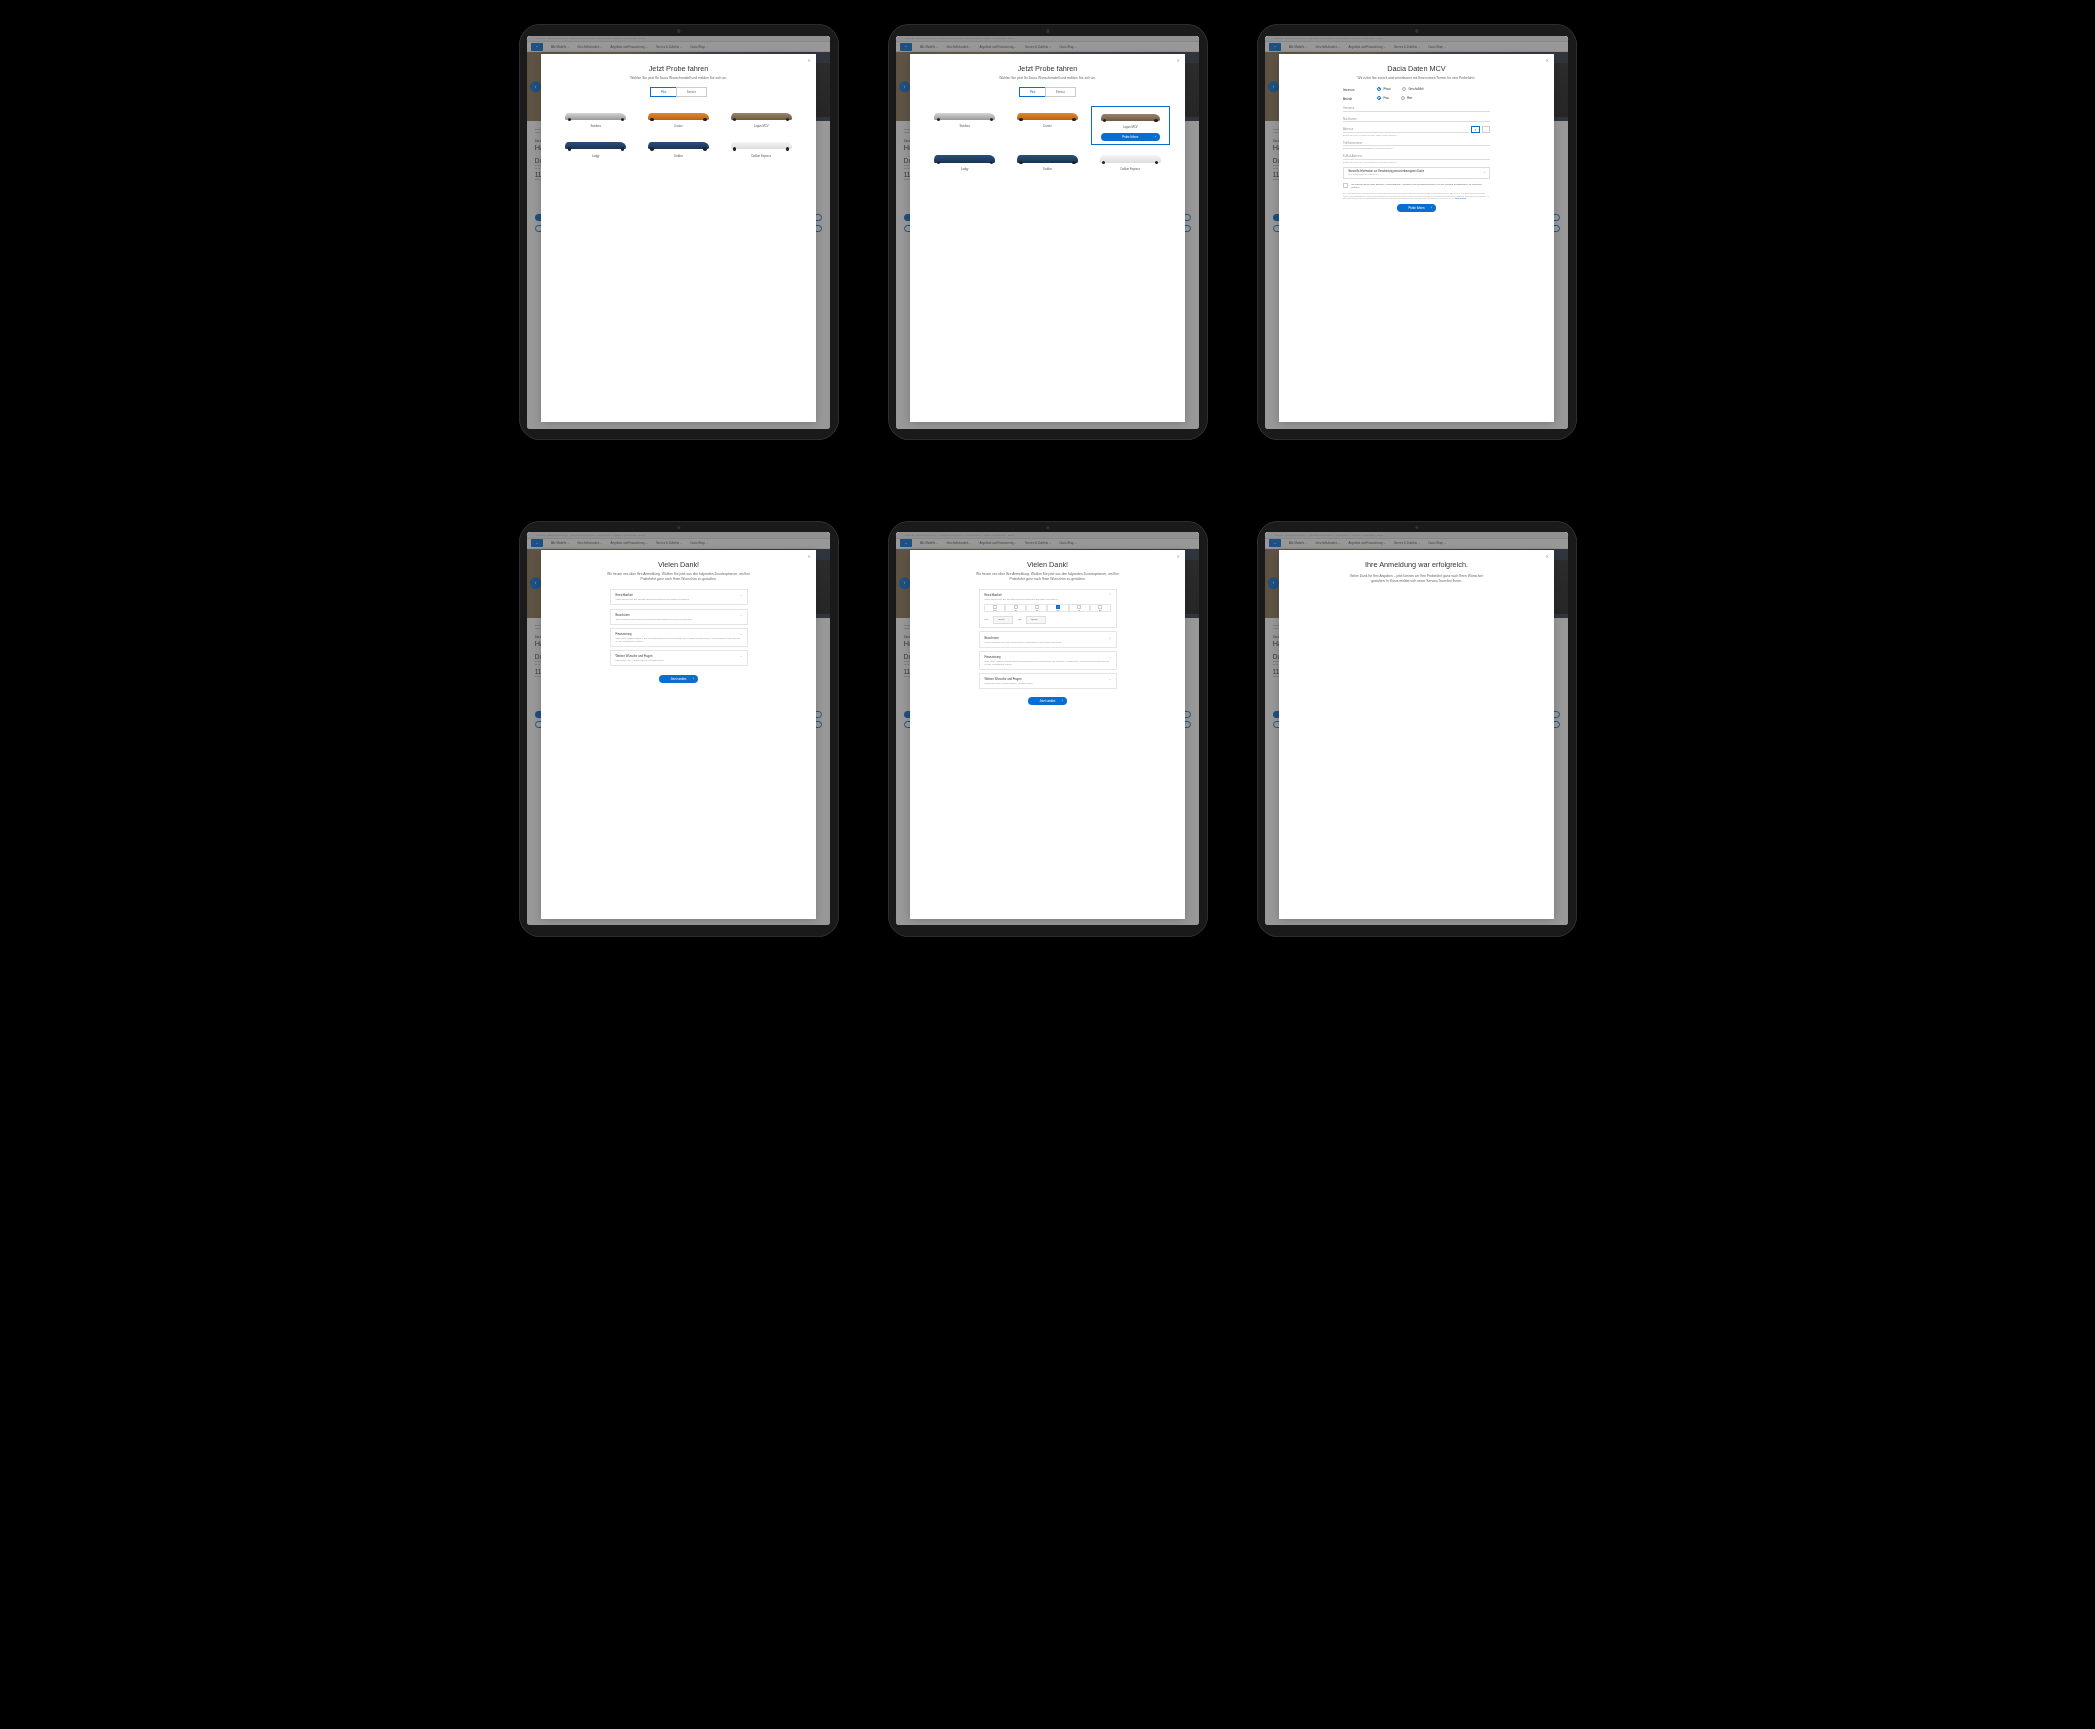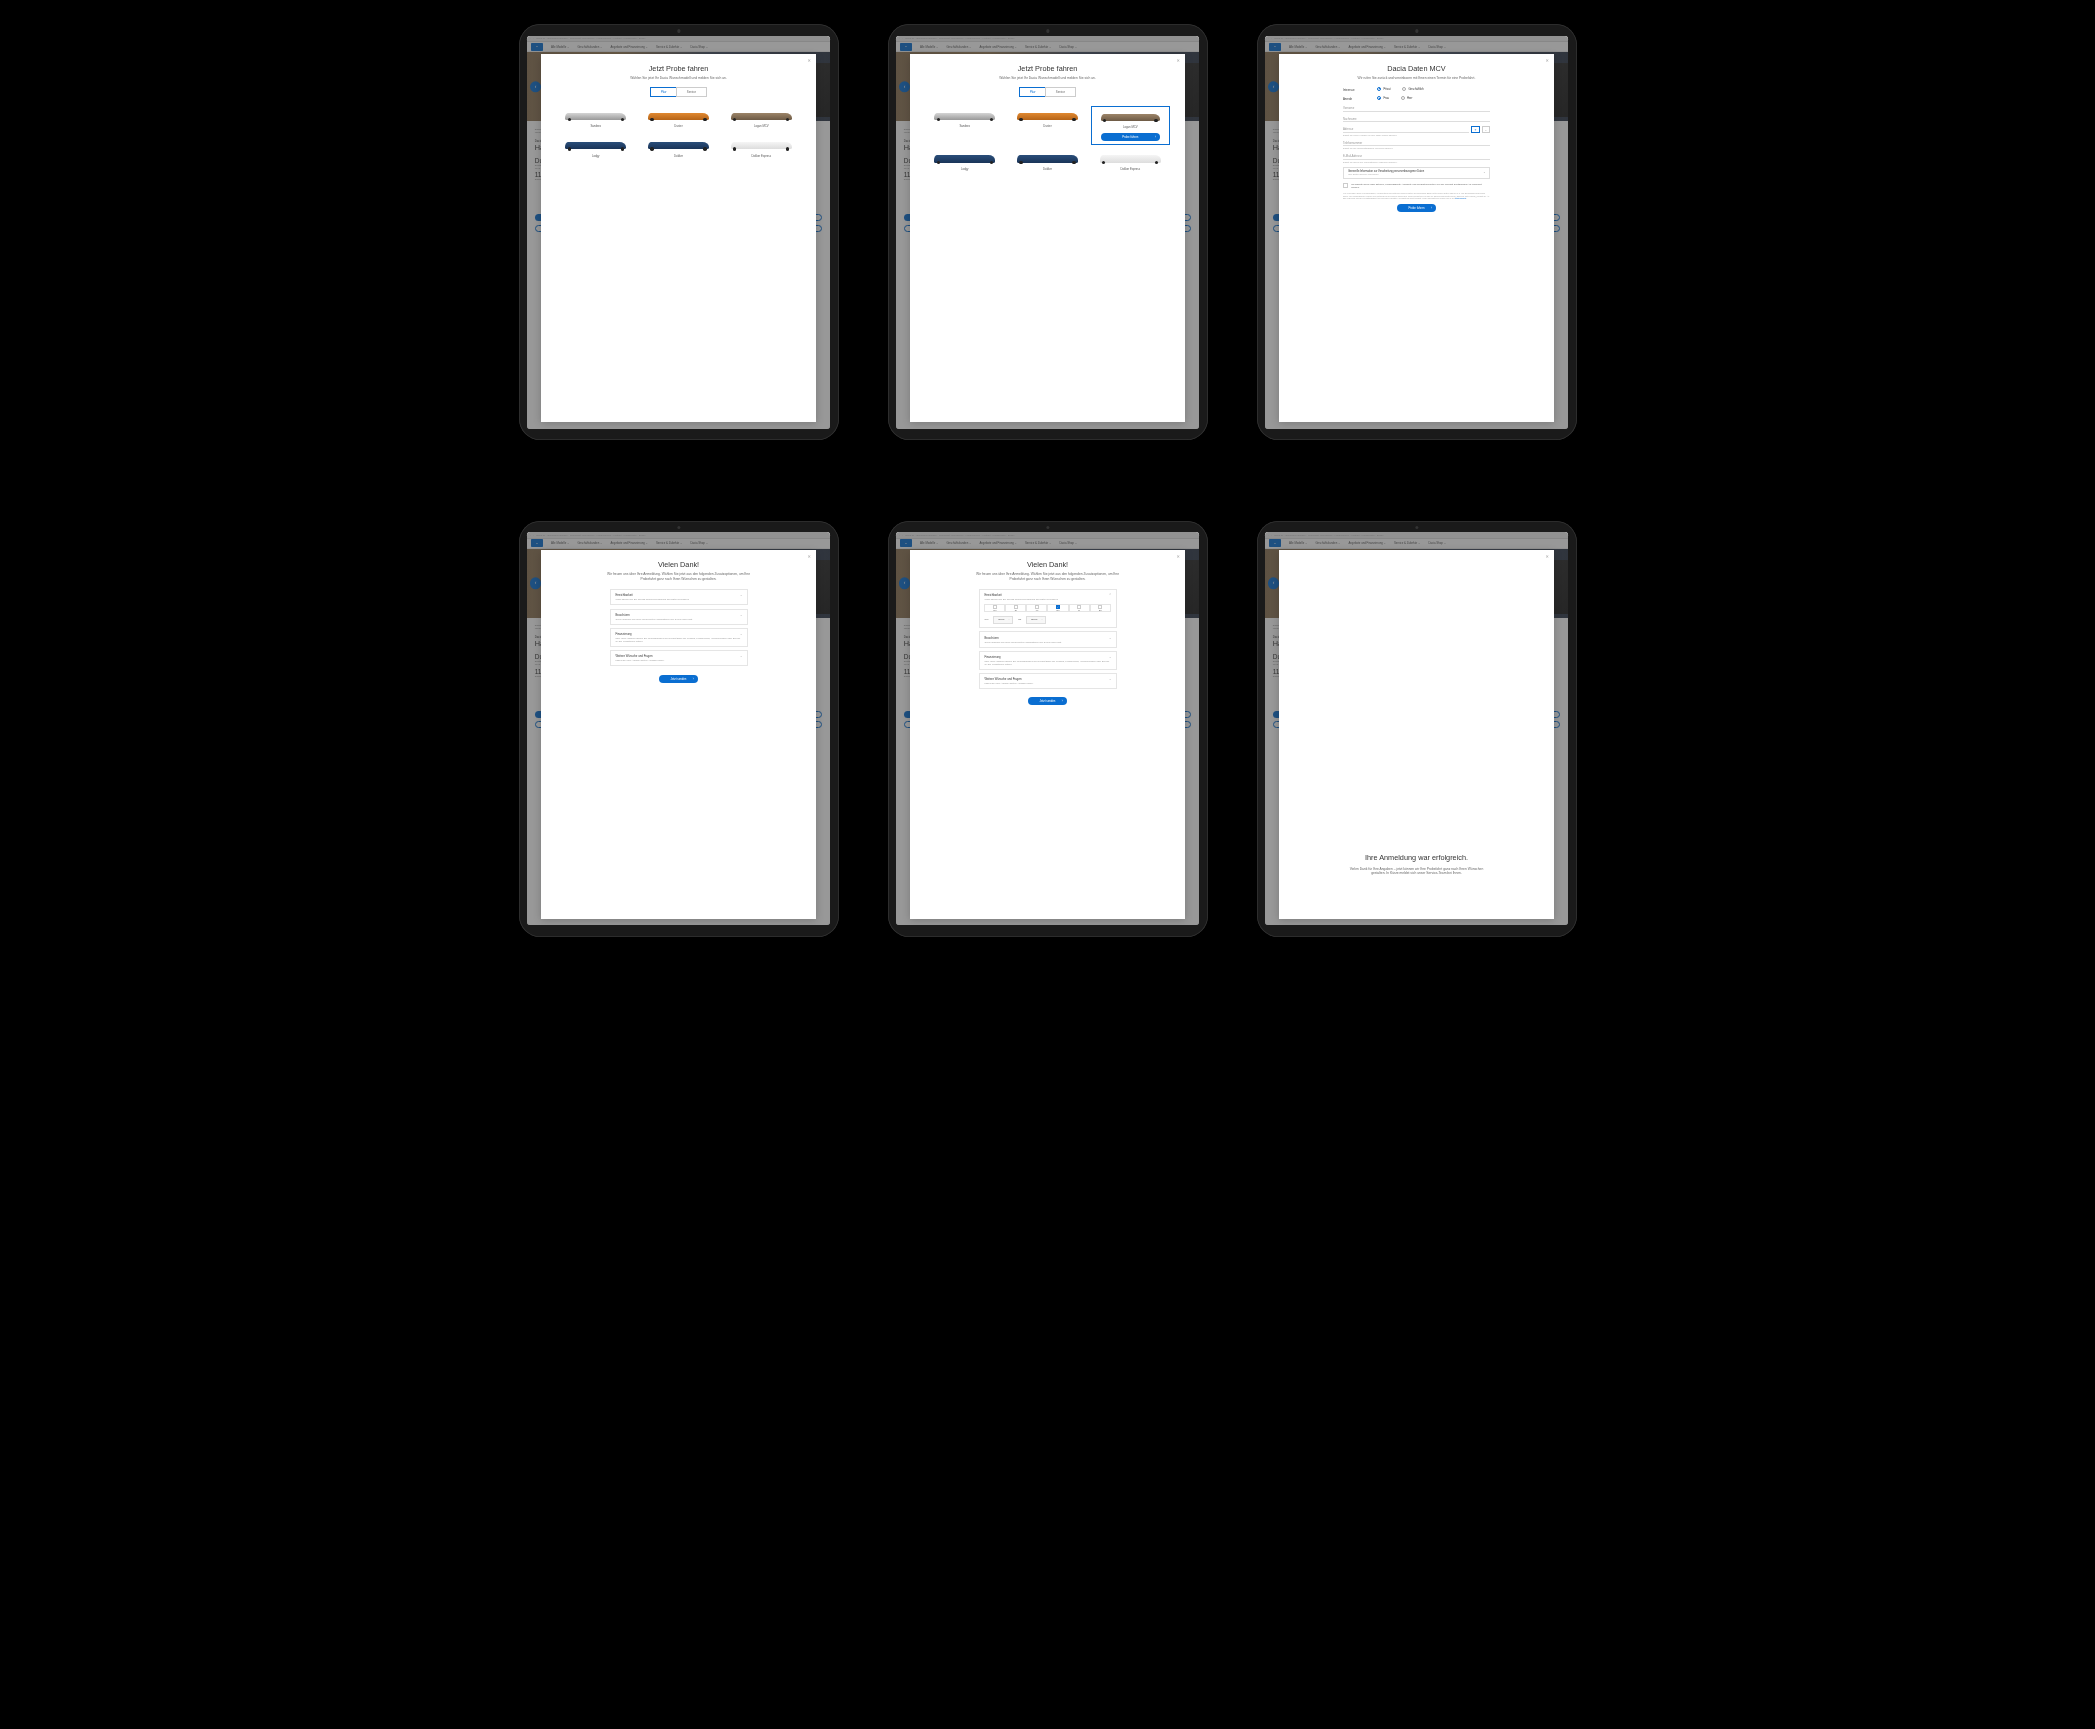--- a/index.html
+++ b/index.html
@@ -91,21 +91,21 @@
   .days{display:flex;gap:0;margin:3.3px 0 3.3px;}
   .day{flex:1;border:0.8px solid #e5e5e5;height:8.1px;display:flex;flex-direction:column;align-items:center;justify-content:center;font-size:2.3px;color:#666;position:relative;}
   .day .box{width:4.1px;height:4.1px;border:0.8px solid #ccc;margin-bottom:0px;}
   .day.sel .box{background:#0a6ed1;border-color:#0a6ed1;position:relative;}
   .day.sel .box::after{content:"✓";color:#fff;position:absolute;inset:0;font-size:2.4px;text-align:center;line-height:4.1px;}
   .time-row{display:flex;gap:4.9px;align-items:center;margin-top:2.4px;font-size:2.4px;color:#666;}
   .time-sel{border:0.8px solid #ddd;background:#f7f7f7;padding:1.6px 8.1px 1.6px 4.1px;position:relative;font-size:2.4px;color:#333;}
   .time-sel::after{content:"⌄";position:absolute;right:2.4px;color:#999;}
   .success-title{font-size:7.3px;font-weight:300;color:#333;text-align:center;margin-bottom:4.9px;}
   .success-sub{font-size:3.3px;color:#666;text-align:center;max-width:147px;margin:0 auto;line-height:1.4;}
-  .vcenter{display:flex;flex-direction:column;justify-content:flex-end;height:calc(100% - 33px);}
+  .vcenter{display:flex;flex-direction:column;justify-content:flex-start;height:calc(100% - 33px);}
 </style>
 </head>
 <body>
 
 <div class="grid" id="grid">
     <div class="tablet">
       <div class="camera"></div>
       <div class="screen">
 
   <div class="browser-bar">

